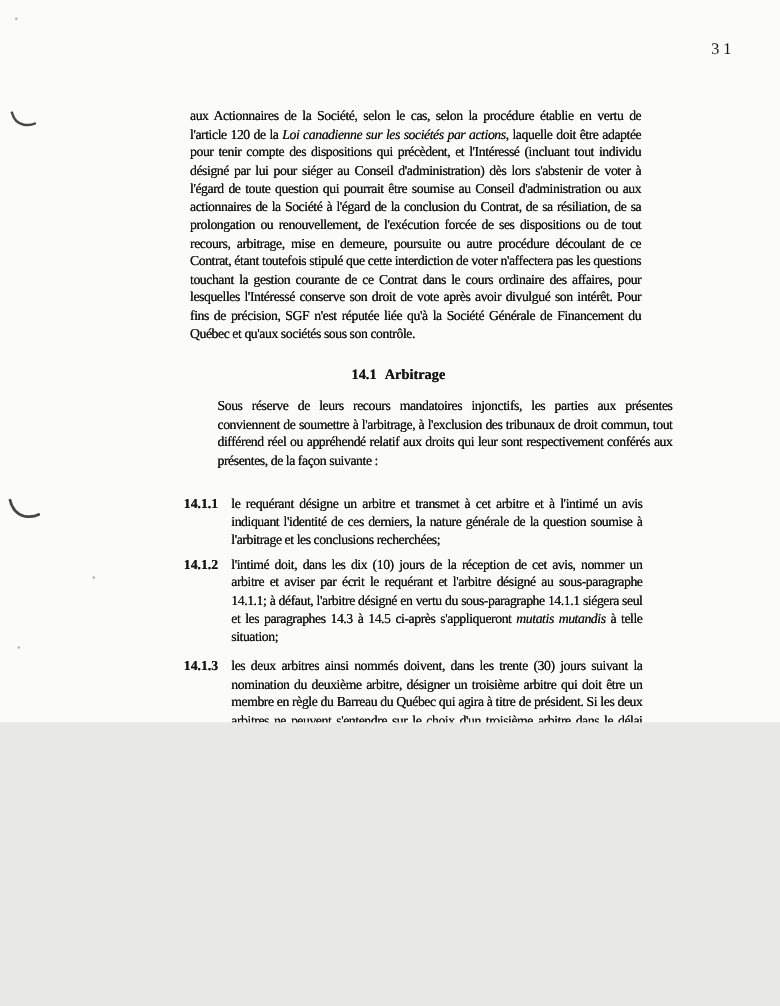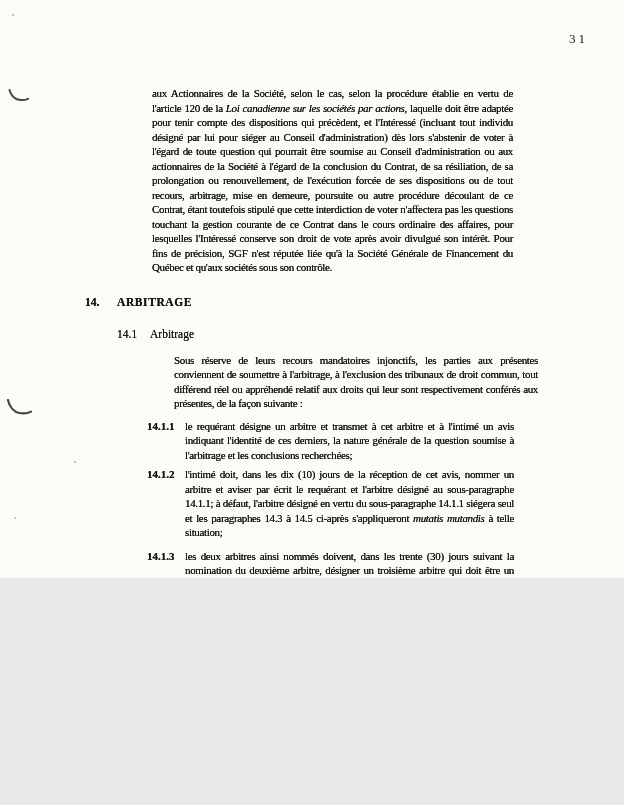--- a/index.html
+++ b/index.html
@@ -22,26 +22,26 @@
     font-size:11px; line-height:14.5px; letter-spacing:-0.35px;
     text-shadow:0 0 0.4px currentColor;
   }
   .just { text-align:justify; }
   .cont-para { margin-left:67px; width:361px; }
   .clause-a { position:relative; margin-left:67px; width:361px; margin-top:4px; }
   .clause-a .num { position:absolute; left:-35px; top:0; letter-spacing:0; }
   .sec-head { margin-top:20px; font-weight:bold; font-size:11.5px; letter-spacing:0; }
   .sec-head .num { display:inline-block; width:32px; }
   .sec-head .title { letter-spacing:0.6px; }
-  .sub-head { margin-top:18px; margin-left:32px; font-weight:normal; font-size:11.5px; letter-spacing:0; }
+  .sub-head { margin-top:18px; margin-left:32px; font-weight:bold; font-size:11.5px; letter-spacing:0;text-align:center; }
   .sub-head .num { display:inline-block; width:33px; }
   .intro { margin-top:11px; margin-left:89px; width:364px; }
   .sub { position:relative; margin-left:100px; width:329px; }
   .sub .num { position:absolute; left:-38px; top:0; font-weight:bold; letter-spacing:0; }
-  .sub1 { margin-top:8px;font-family:Liberation Serif, serif; }
+  .sub1 { margin-top:20px;font-family:Liberation Serif, serif; }
   .sub2 { margin-top:5px; }
   .sub3 { margin-top:9px; }
   .it { font-style:italic; }
   .artifact { position:absolute; }
   .speck { position:absolute; background:#333; border-radius:50%; }
 </style>
 </head>
 <body>
 
 <div class="page">
@@ -59,23 +59,20 @@
   </svg>
   <div class="speck" style="left:12px;top:14px;width:2px;height:2px;opacity:.4"></div>
   <div class="speck" style="left:74px;top:461px;width:2px;height:2px;opacity:.4"></div>
   <div class="speck" style="left:14px;top:517px;width:2px;height:2px;opacity:.35"></div>
 
   <div class="content">
 
     <p class="cont-para just"><span>aux Actionnaires de la Société, selon le cas, selon la procédure établie en vertu de l'article 120 de la </span><span class="it">Loi canadienne sur les sociétés par actions</span><span>, laquelle doit être adaptée pour tenir compte des dispositions qui précèdent, et l'Intéressé (incluant tout individu désigné par lui pour siéger au Conseil d'administration) dès lors s'abstenir de voter à l'égard de toute question qui pourrait être soumise au Conseil d'administration ou aux actionnaires de la Société à l'égard de la conclusion du Contrat, de sa résiliation, de sa prolongation ou renouvellement, de l'exécution forcée de ses dispositions ou de tout recours, arbitrage, mise en demeure, poursuite ou autre procédure découlant de ce Contrat, étant toutefois stipulé que cette interdiction de voter n'affectera pas les questions touchant la gestion courante de ce Contrat dans le cours ordinaire des affaires, pour lesquelles l'Intéressé conserve son droit de vote après avoir divulgué son intérêt. Pour fins de précision, SGF n'est réputée liée qu'à la Société Générale de Financement du Québec et qu'aux sociétés sous son contrôle.</span></p>
 
 
-    <div class="sec-head">
-      <span class="num">14.</span><span class="title">ARBITRAGE</span>
-    </div>
 
     <div class="sub-head">
       <span class="num">14.1</span><span>Arbitrage</span>
     </div>
 
     <p class="intro just">Sous réserve de leurs recours mandatoires injonctifs, les parties aux présentes conviennent de soumettre à l'arbitrage, à l'exclusion des tribunaux de droit commun, tout différend réel ou appréhendé relatif aux droits qui leur sont respectivement conférés aux présentes, de la façon suivante :</p>
 
     <div class="sub sub1 just">
       <span class="num">14.1.1</span><span>le requérant désigne un arbitre et transmet à cet arbitre et à l'intimé un avis indiquant l'identité de ces derniers, la nature générale de la question soumise à l'arbitrage et les conclusions recherchées;</span>
     </div>

